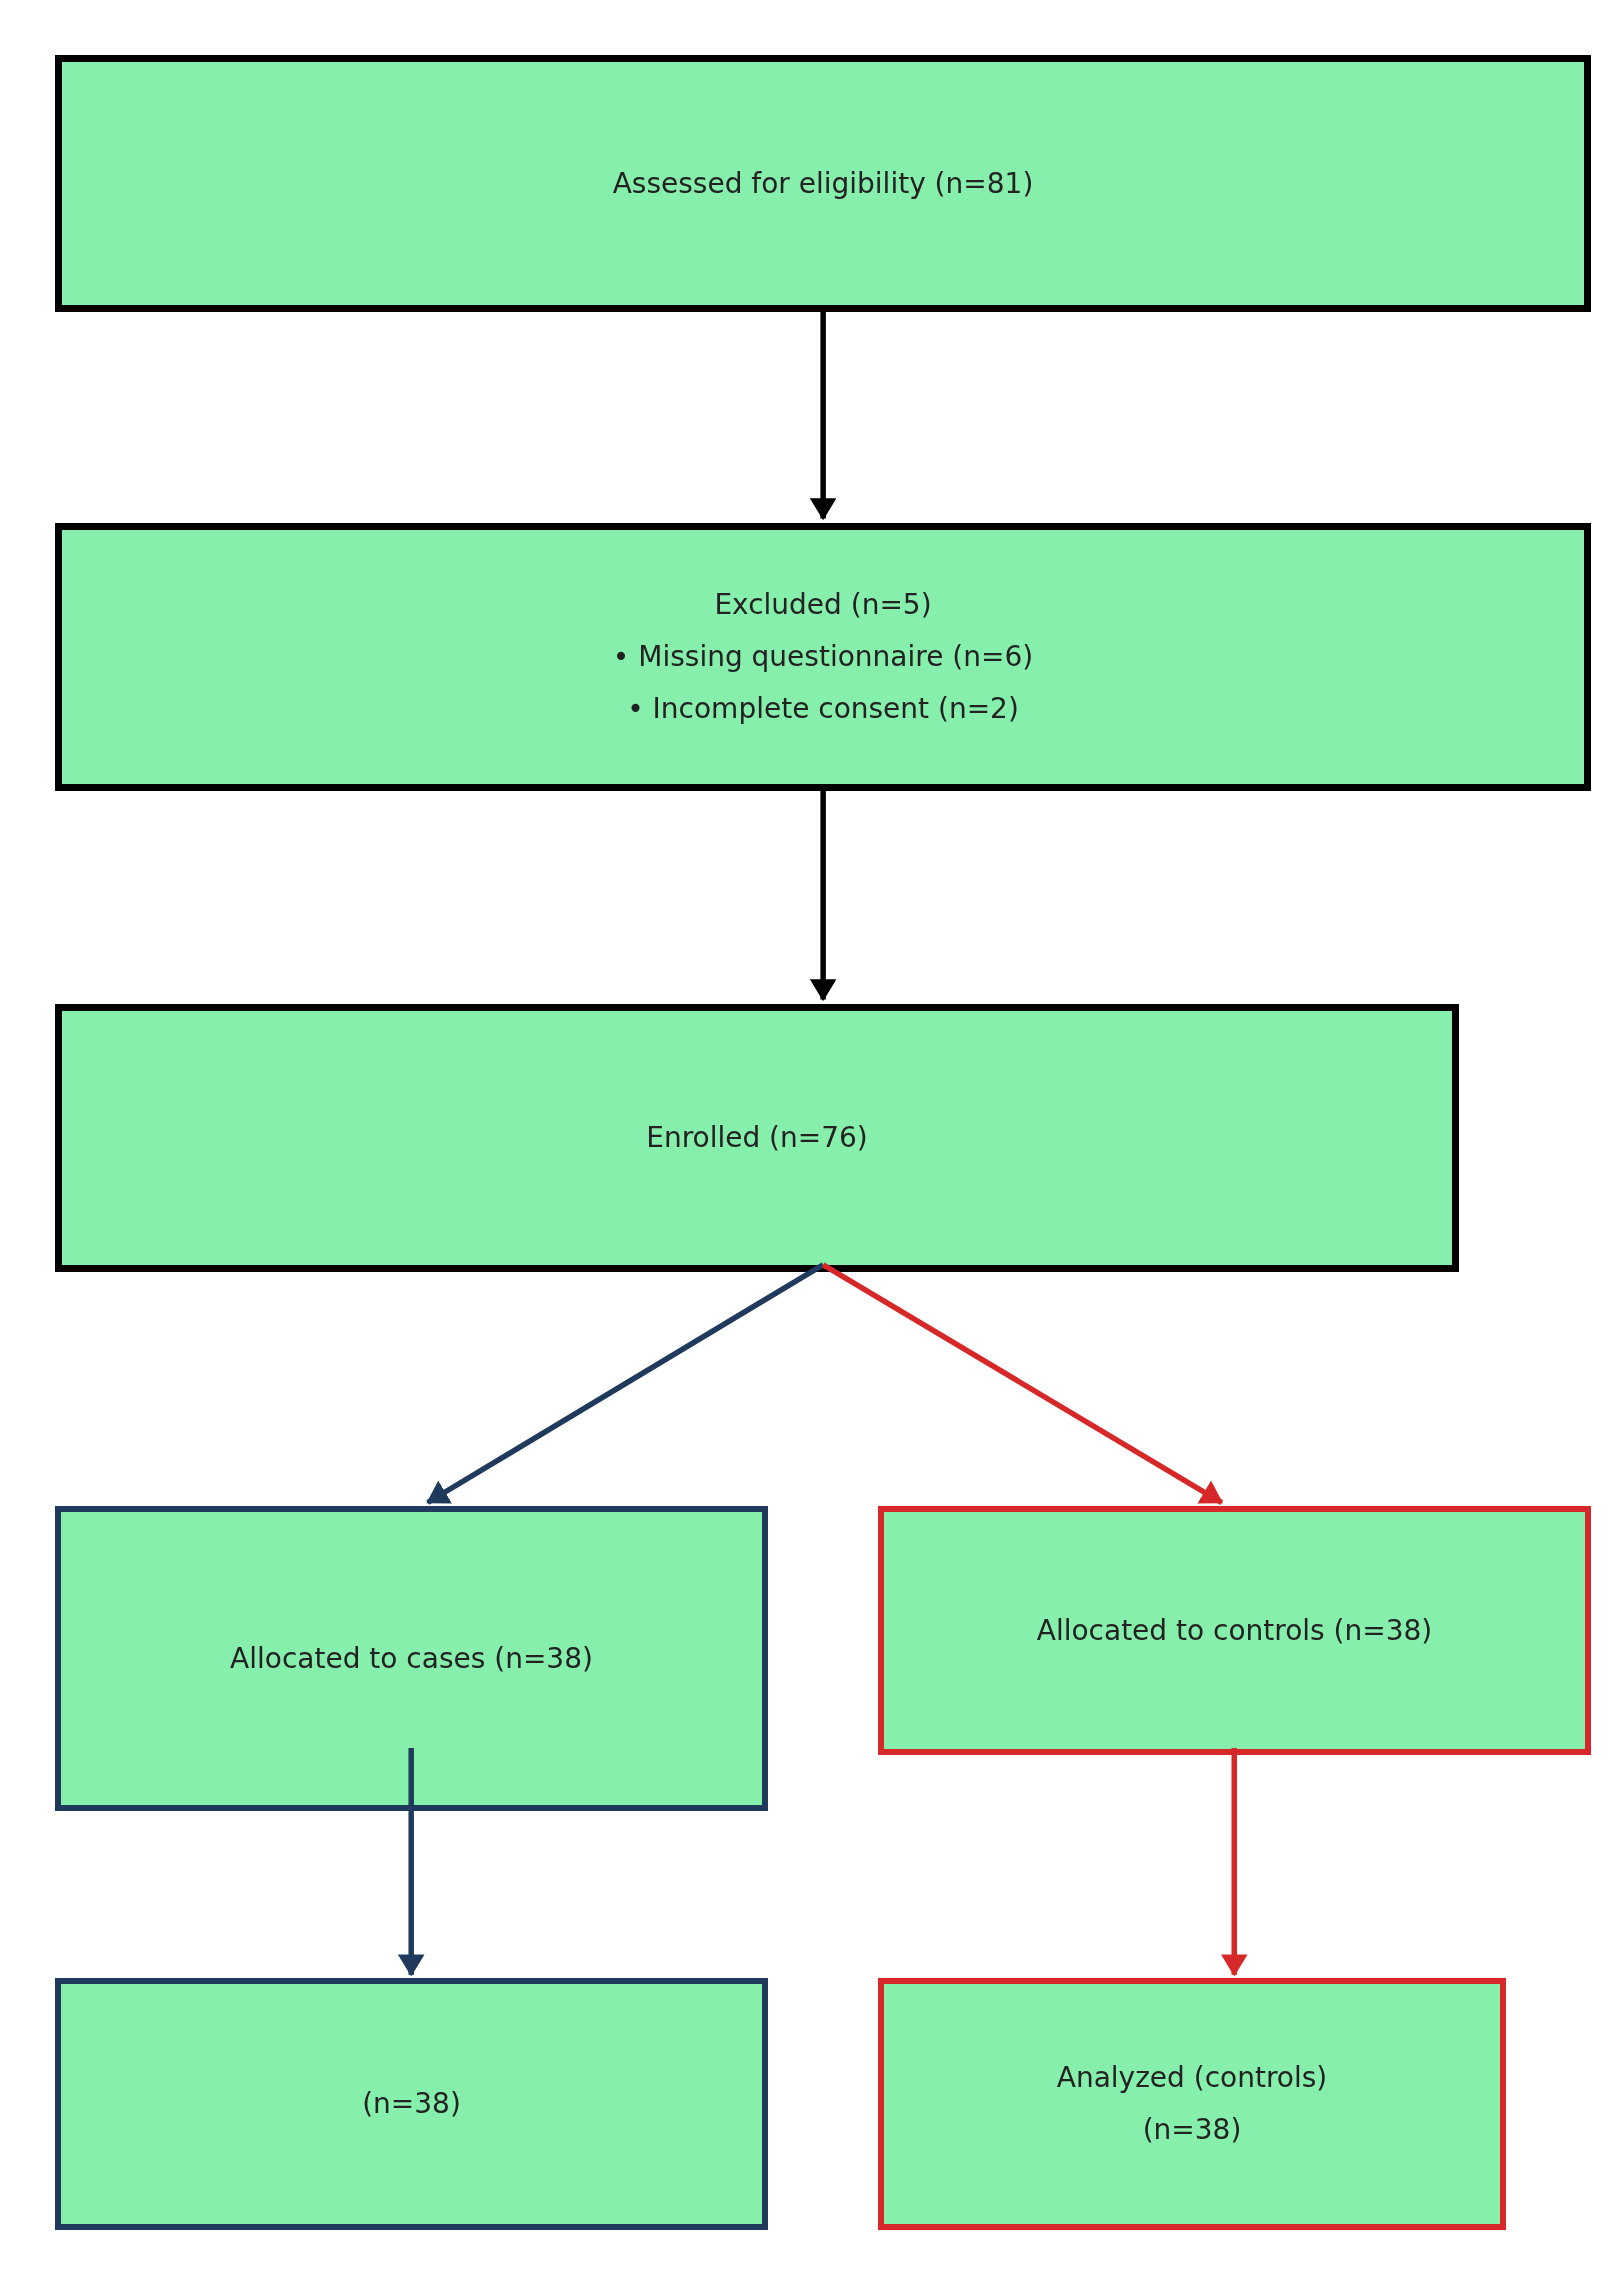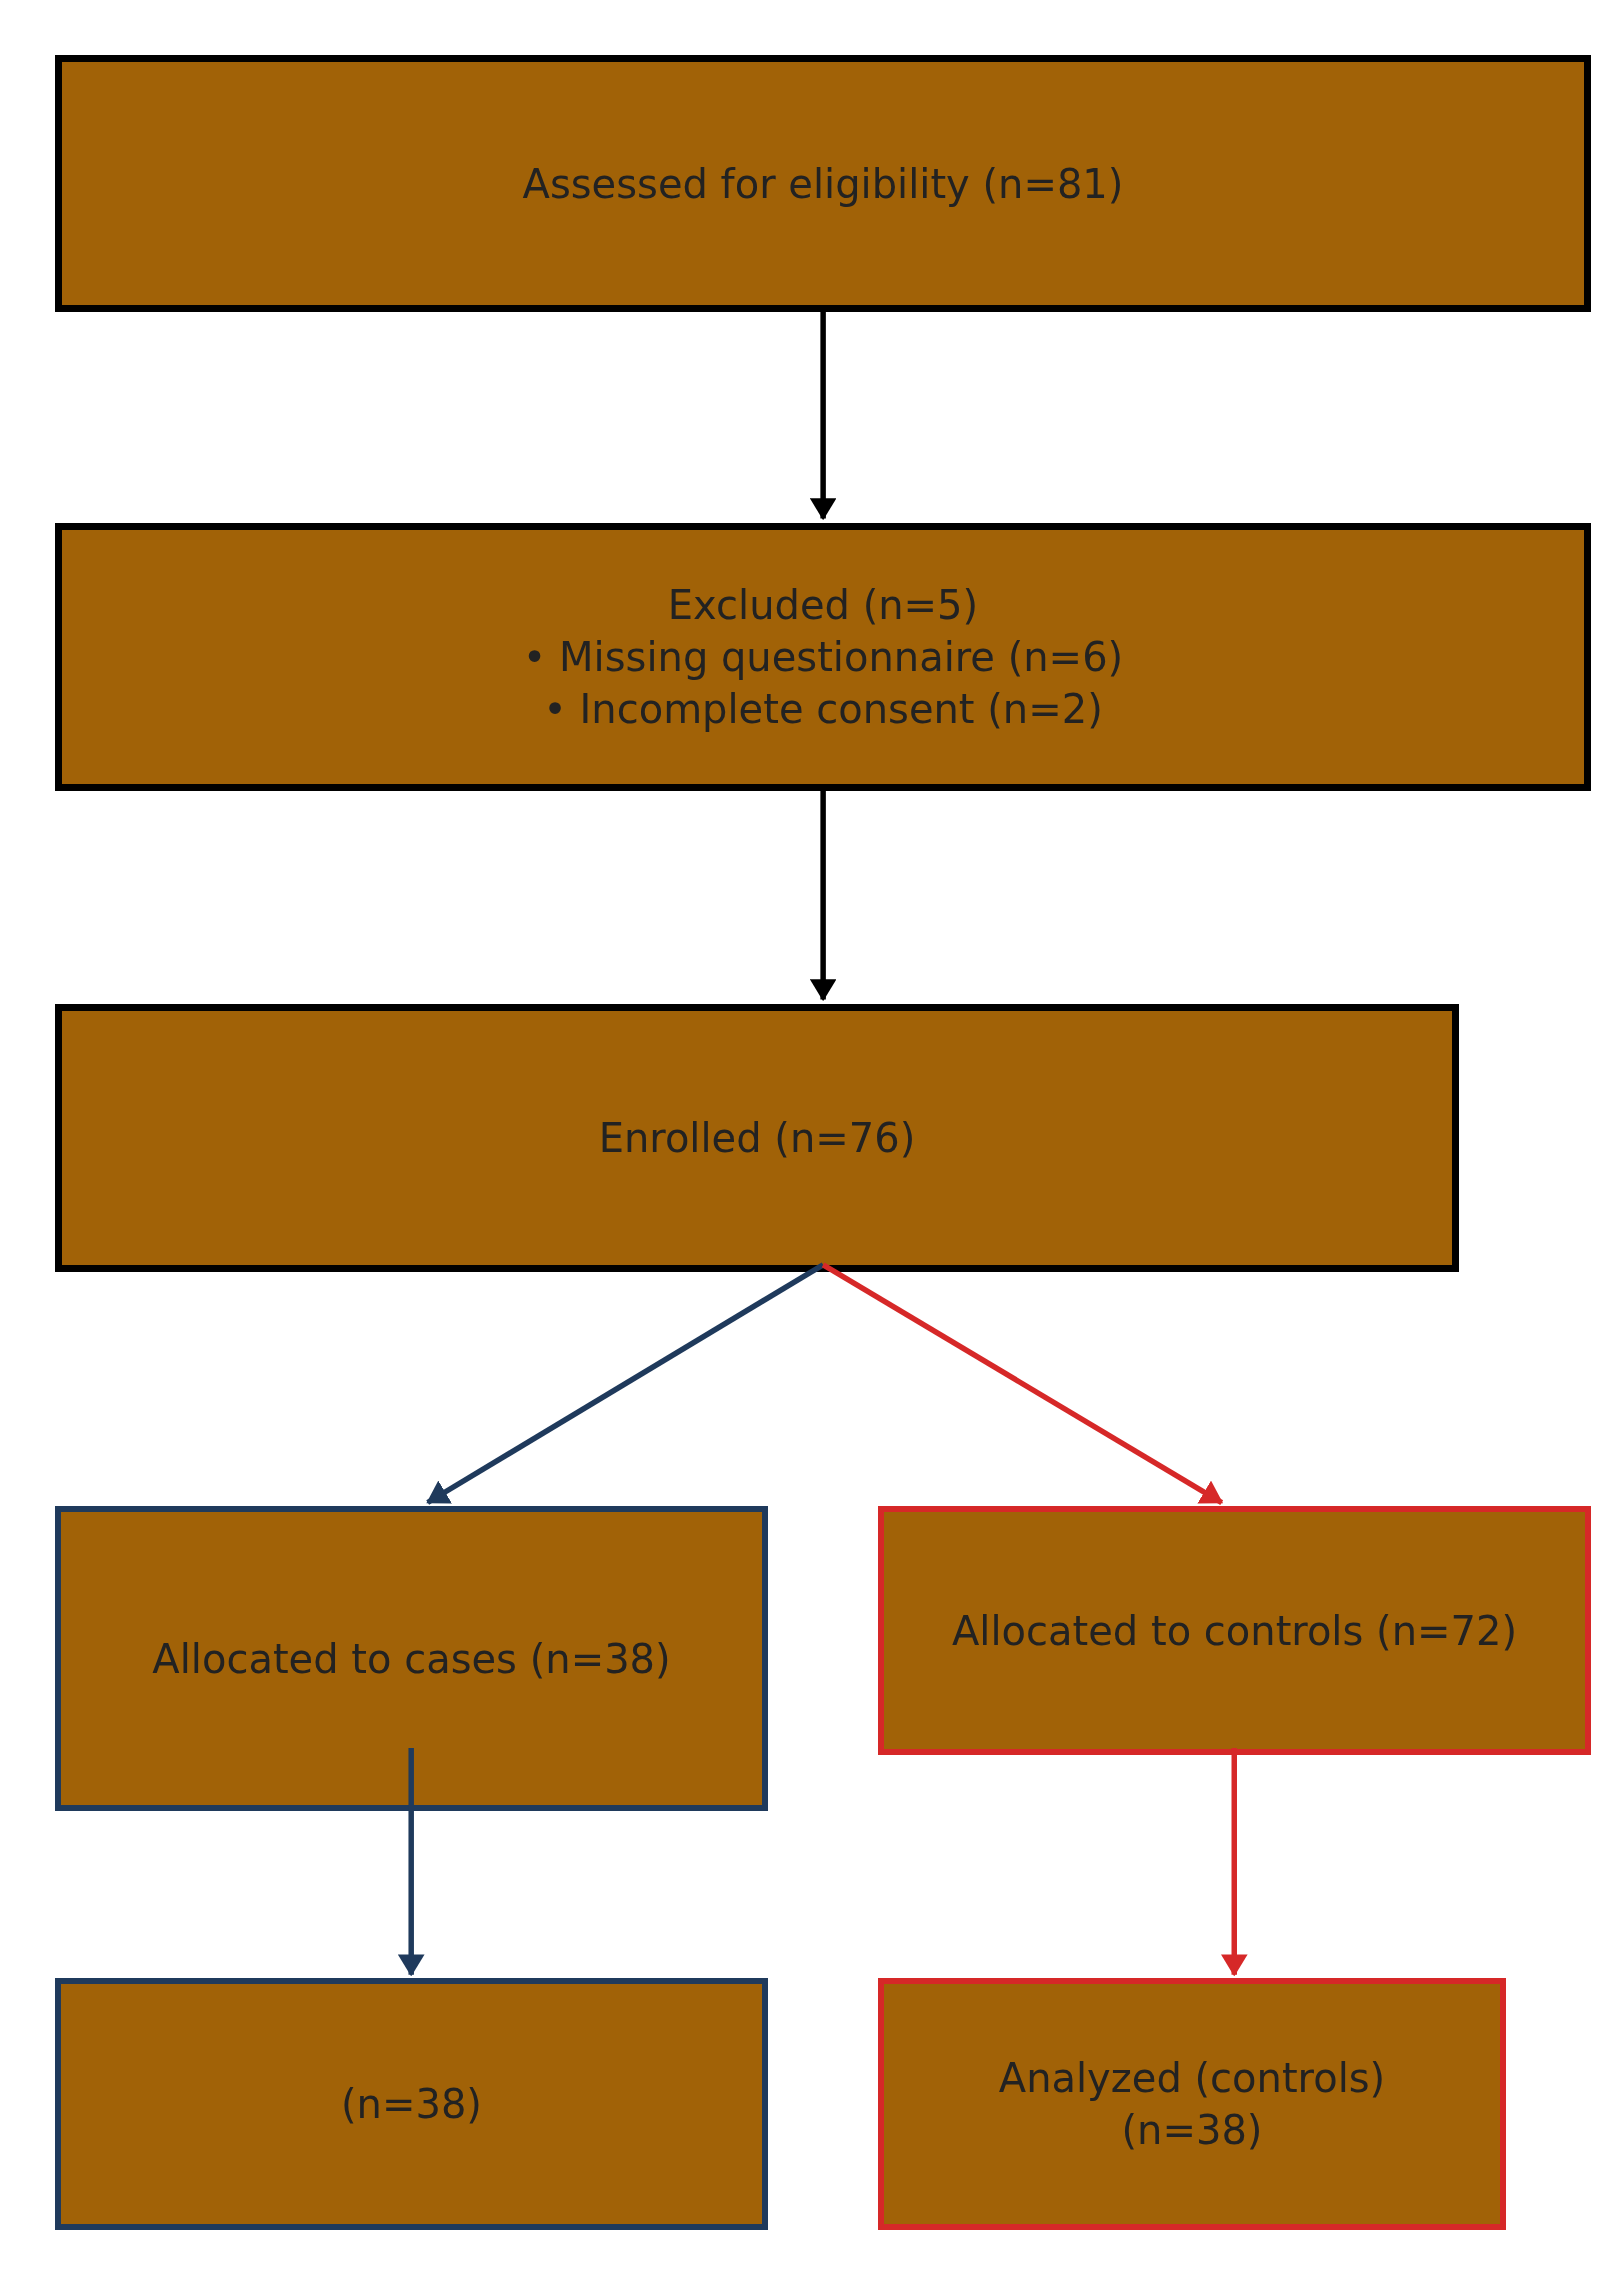--- a/index.html
+++ b/index.html
@@ -12,27 +12,27 @@
     width: 1618px;
     height: 2273px;
     background: var(--background, #ffffff);
     font-family: "DejaVu Sans", "Liberation Sans", sans-serif;
     color: var(--text, #222222);
     overflow: hidden;
   }
   .box {
     position: absolute;
     box-sizing: border-box;
-    background: #a16207;
+    background: #86efac;
     display: flex;
     flex-direction: column;
     align-items: center;
     justify-content: center;
     text-align: center;
-    font-size: 40px;
+    font-size: 28px;
     line-height: 52px;
     white-space: nowrap;
   }
   .outline-black { border: 7.8px solid var(--box-border-black, #000000); }
   .outline-blue  { border: 6.3px  solid var(--cases-blue, #1f3a5c); }
   .outline-red   { border: 6.3px  solid var(--controls-red, #d62828); }
 
   
   .box-assessed  { left: 55px;   top: 55px;   width: 1536px; height: 257px; }
   .box-excluded  { left: 55px;   top: 523px;  width: 1536px; height: 268px; }
@@ -76,21 +76,21 @@
 
   <div class="box outline-black box-enrolled">
     <div>Enrolled (n=76)</div>
   </div>
 
   <div class="box outline-blue box-alloc-cases">
     <div>Allocated to cases (n=38)</div>
   </div>
 
   <div class="box outline-red box-alloc-controls">
-    <div>Allocated to controls (n=72)</div>
+    <div>Allocated to controls (n=38)</div>
   </div>
 
   <div class="box outline-blue box-analyzed-cases">
     <div>(n=38)</div>
   </div>
 
   <div class="box outline-red box-analyzed-controls">
     <div>Analyzed (controls)</div>
     <div>(n=38)</div>
   </div>

